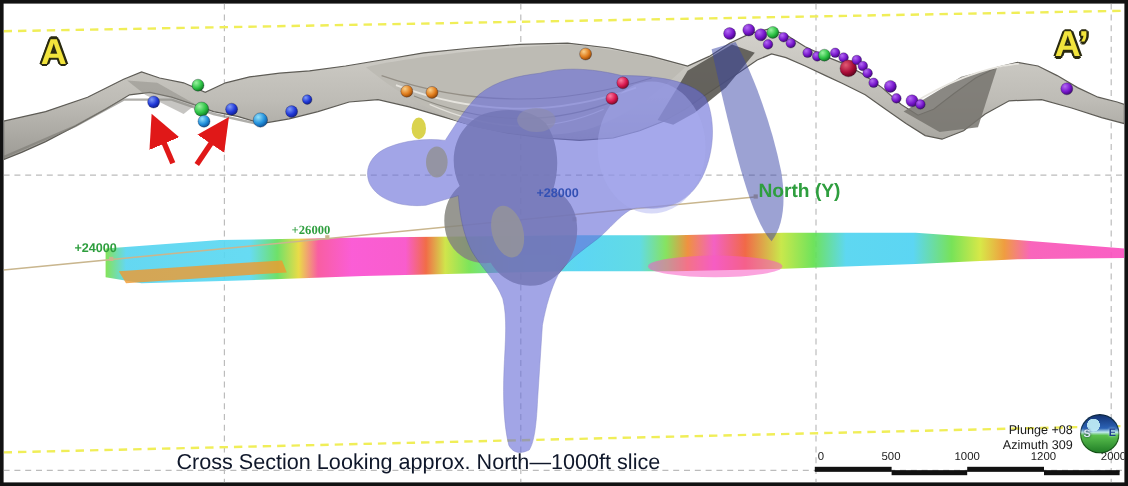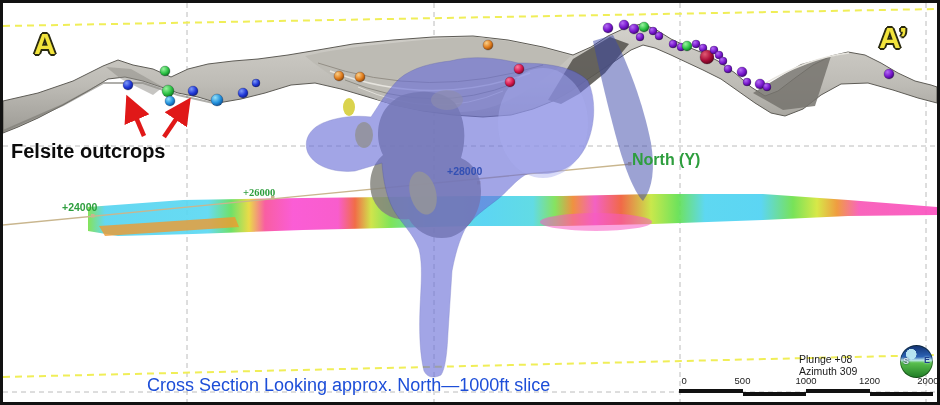--- a/index.html
+++ b/index.html
@@ -11,25 +11,25 @@
   .stage svg.scene{position:absolute;left:0;top:0;}
   .lbl{position:absolute;white-space:nowrap;}
   .section-letter{
     font-size:30px;font-weight:700;color:#f2e43c;letter-spacing:0;
     text-shadow:-2px 0 #2a2a10,2px 0 #2a2a10,0 -2px #2a2a10,0 2px #2a2a10,
                 -1px -1px #2a2a10,1px 1px #2a2a10,1px -1px #2a2a10,-1px 1px #2a2a10;
   }
   .annotation{
     font-size:20px;font-weight:700;color:#0c0c0c;line-height:31px;
   }
-  .caption{font-size:18px;color:#1d4ed8;}
+  .caption{font-size:18px;color:#0f172a;}
   .grid-label{font-size:10.5px;font-weight:700;color:#2e9e3e;}
   .grid-label.blue{color:#3350b4;}
   .axis-label{font-size:16px;font-weight:700;color:#2e9e3e;}
-  .view-angle{font-size:10.5px;line-height:12px;color:#1a1a1a;width:95px;}
+  .view-angle{font-size:10.5px;line-height:12px;color:#1a1a1a;text-align:right;width:95px;}
   
   .scalebar{position:absolute;left:676px;top:372px;width:254px;height:22px;}
   .scalebar .nums{position:relative;height:12px;font-size:9.5px;color:#222;}
   .scalebar .nums span{position:absolute;transform:translateX(-50%);}
   .scalebar .bar{position:relative;margin-top:1px;height:8px;}
   .scalebar .baseline{position:absolute;left:0;top:4px;width:100%;height:1px;background:#111;}
   .scalebar .seg{position:absolute;width:25%;height:4px;background:#111;}
   .scalebar .seg.s0{left:0;top:1px;}
   .scalebar .seg.s1{left:25%;top:4px;}
   .scalebar .seg.s2{left:50%;top:1px;}
@@ -230,26 +230,25 @@
     <g stroke="#e01818" stroke-width="4.5">
       <line x1="141" y1="133" x2="126" y2="98" marker-end="url(#arrowhead)"></line>
       <line x1="161" y1="134" x2="184" y2="100" marker-end="url(#arrowhead)"></line>
     </g>
   </svg>
 
   <div class="lbl section-letter" style="left:31px;top:24px;">A</div>
   <div class="lbl section-letter" style="left:876px;top:18px;">A’</div>
 
   <div class="lbl annotation" style="left:8px;top:133px;">
-    <div>Felsite outcrops</div>
   </div>
 
   <div class="lbl grid-label" style="left:59px;top:198px;">+24000</div>
   <div class="lbl grid-label" style="left:240px;top:184px;font-family:Liberation Serif, serif;">+26000</div>
-  <div class="lbl grid-label blue" style="left:444px;top:162px;">+28000</div>
+  <div class="lbl grid-label blue" style="left:444px;top:152px;">+28000</div>
   <div class="lbl axis-label" style="left:629px;top:148px;">North (Y)</div>
 
   <div class="lbl caption" style="left:144px;top:372px;">Cross Section Looking approx. North—1000ft slice</div>
 
   <div class="lbl view-angle" style="left:796px;top:350px;">
     <div>Plunge +08</div>
     <div>Azimuth 309</div>
   </div>
 
   <div class="scalebar">

